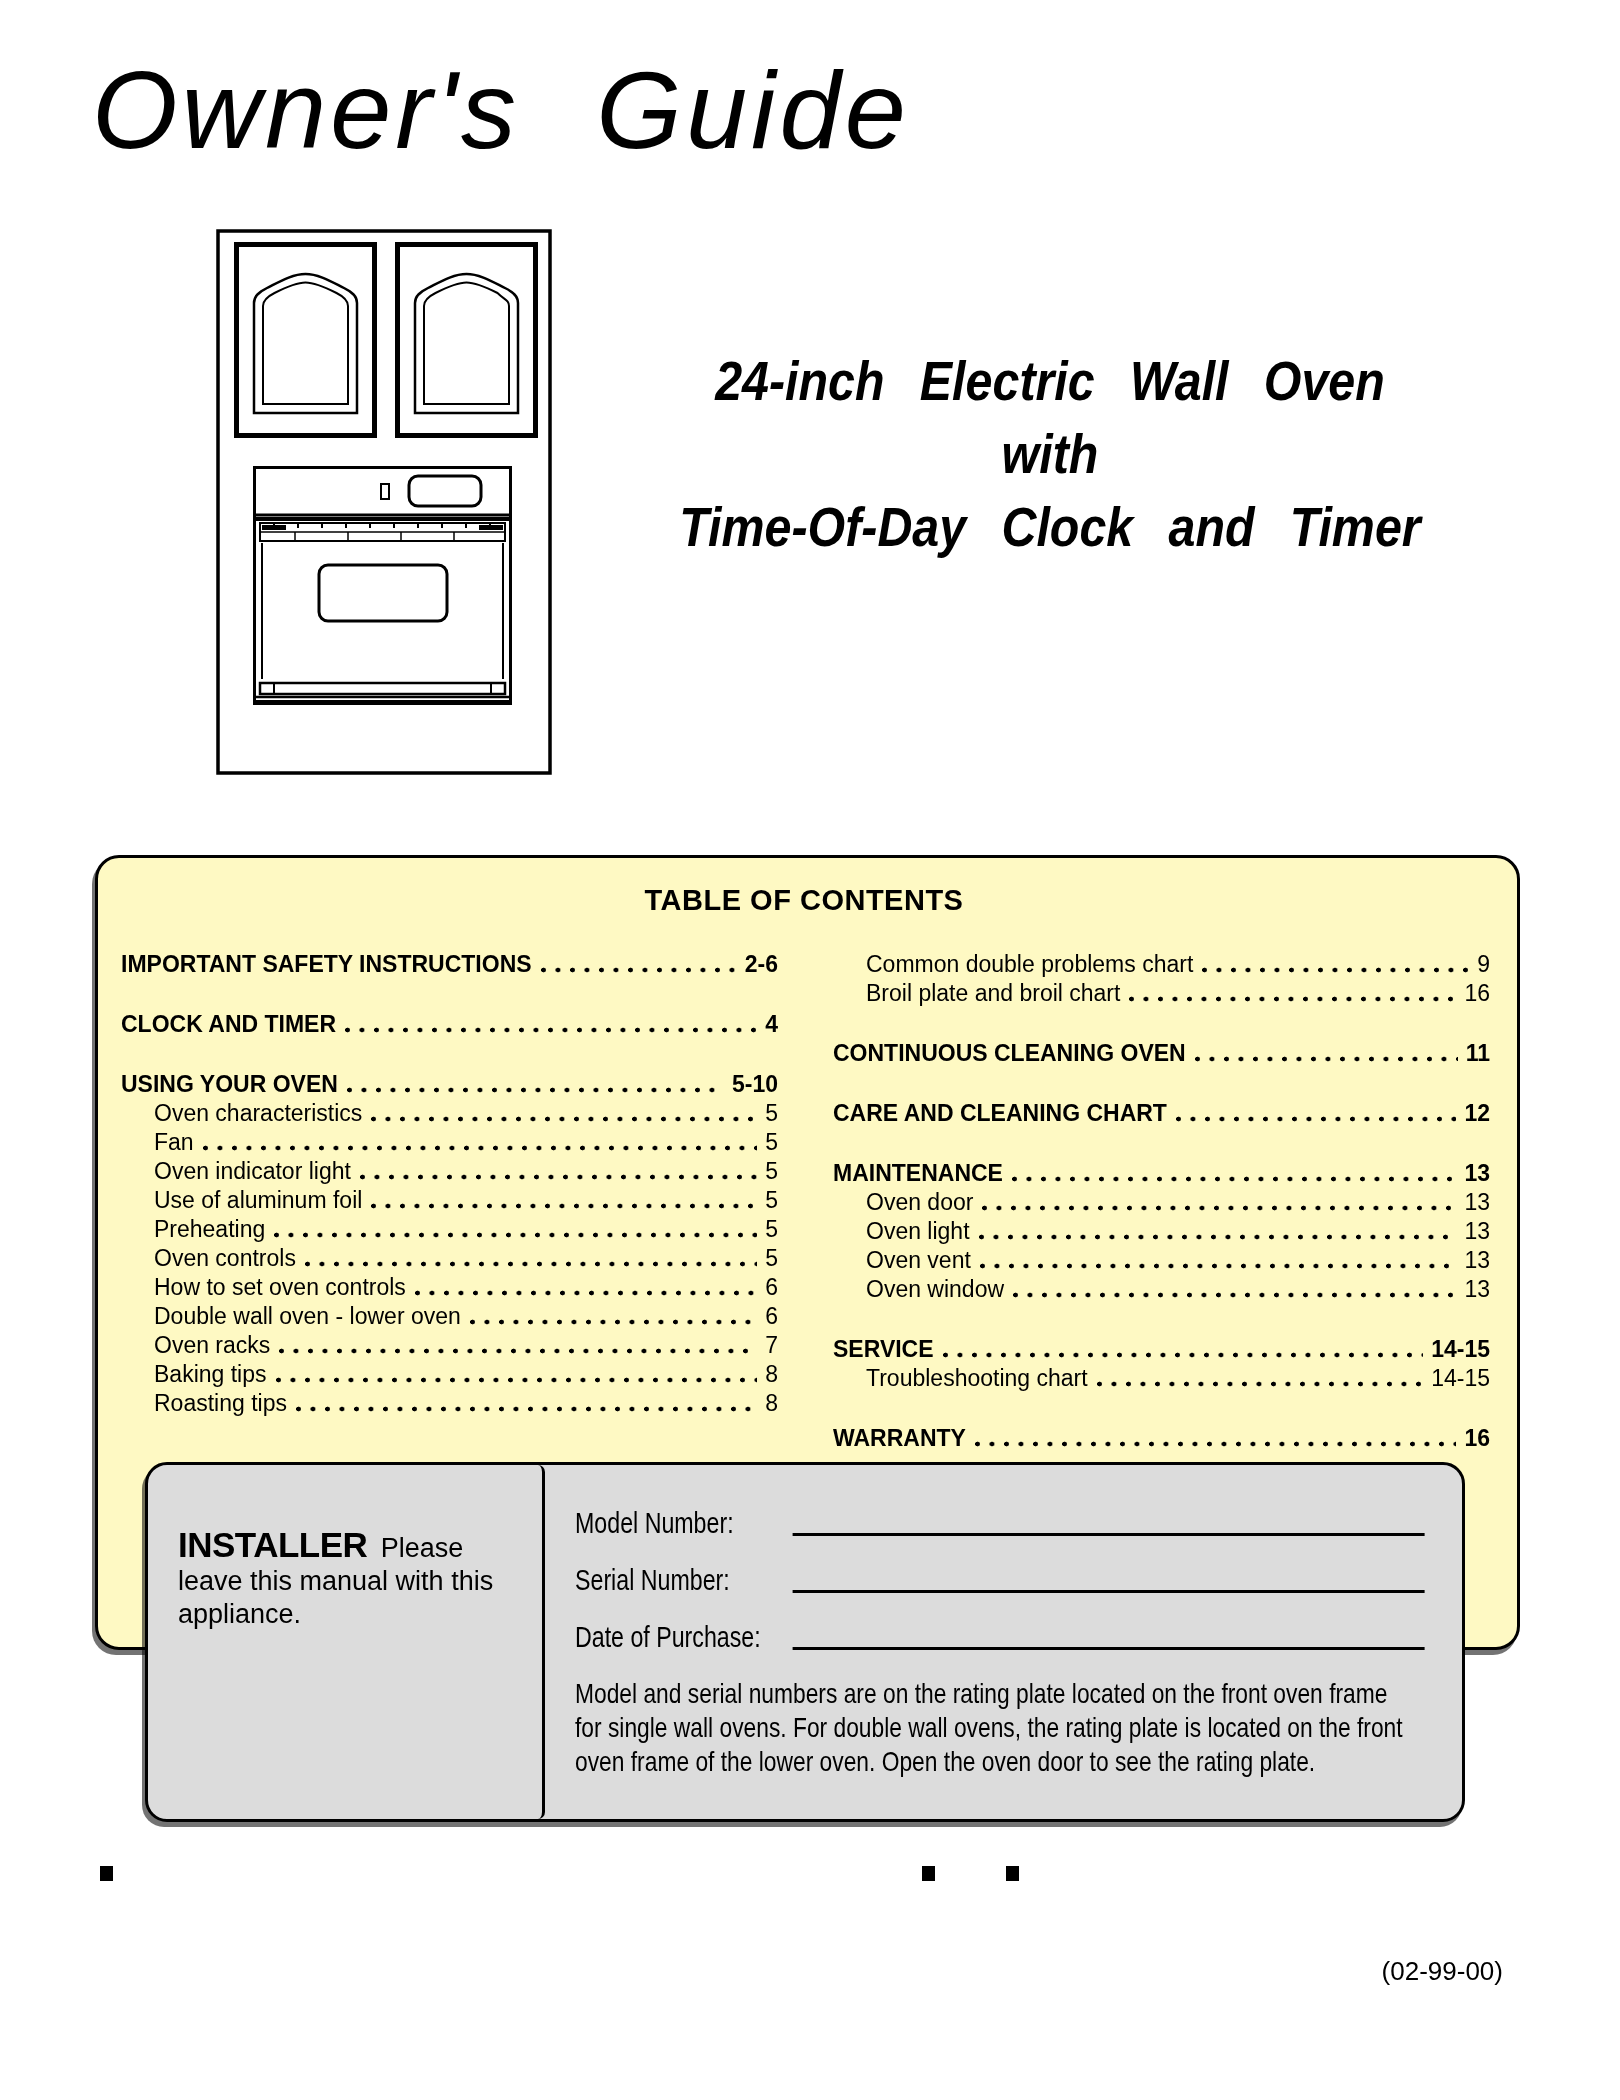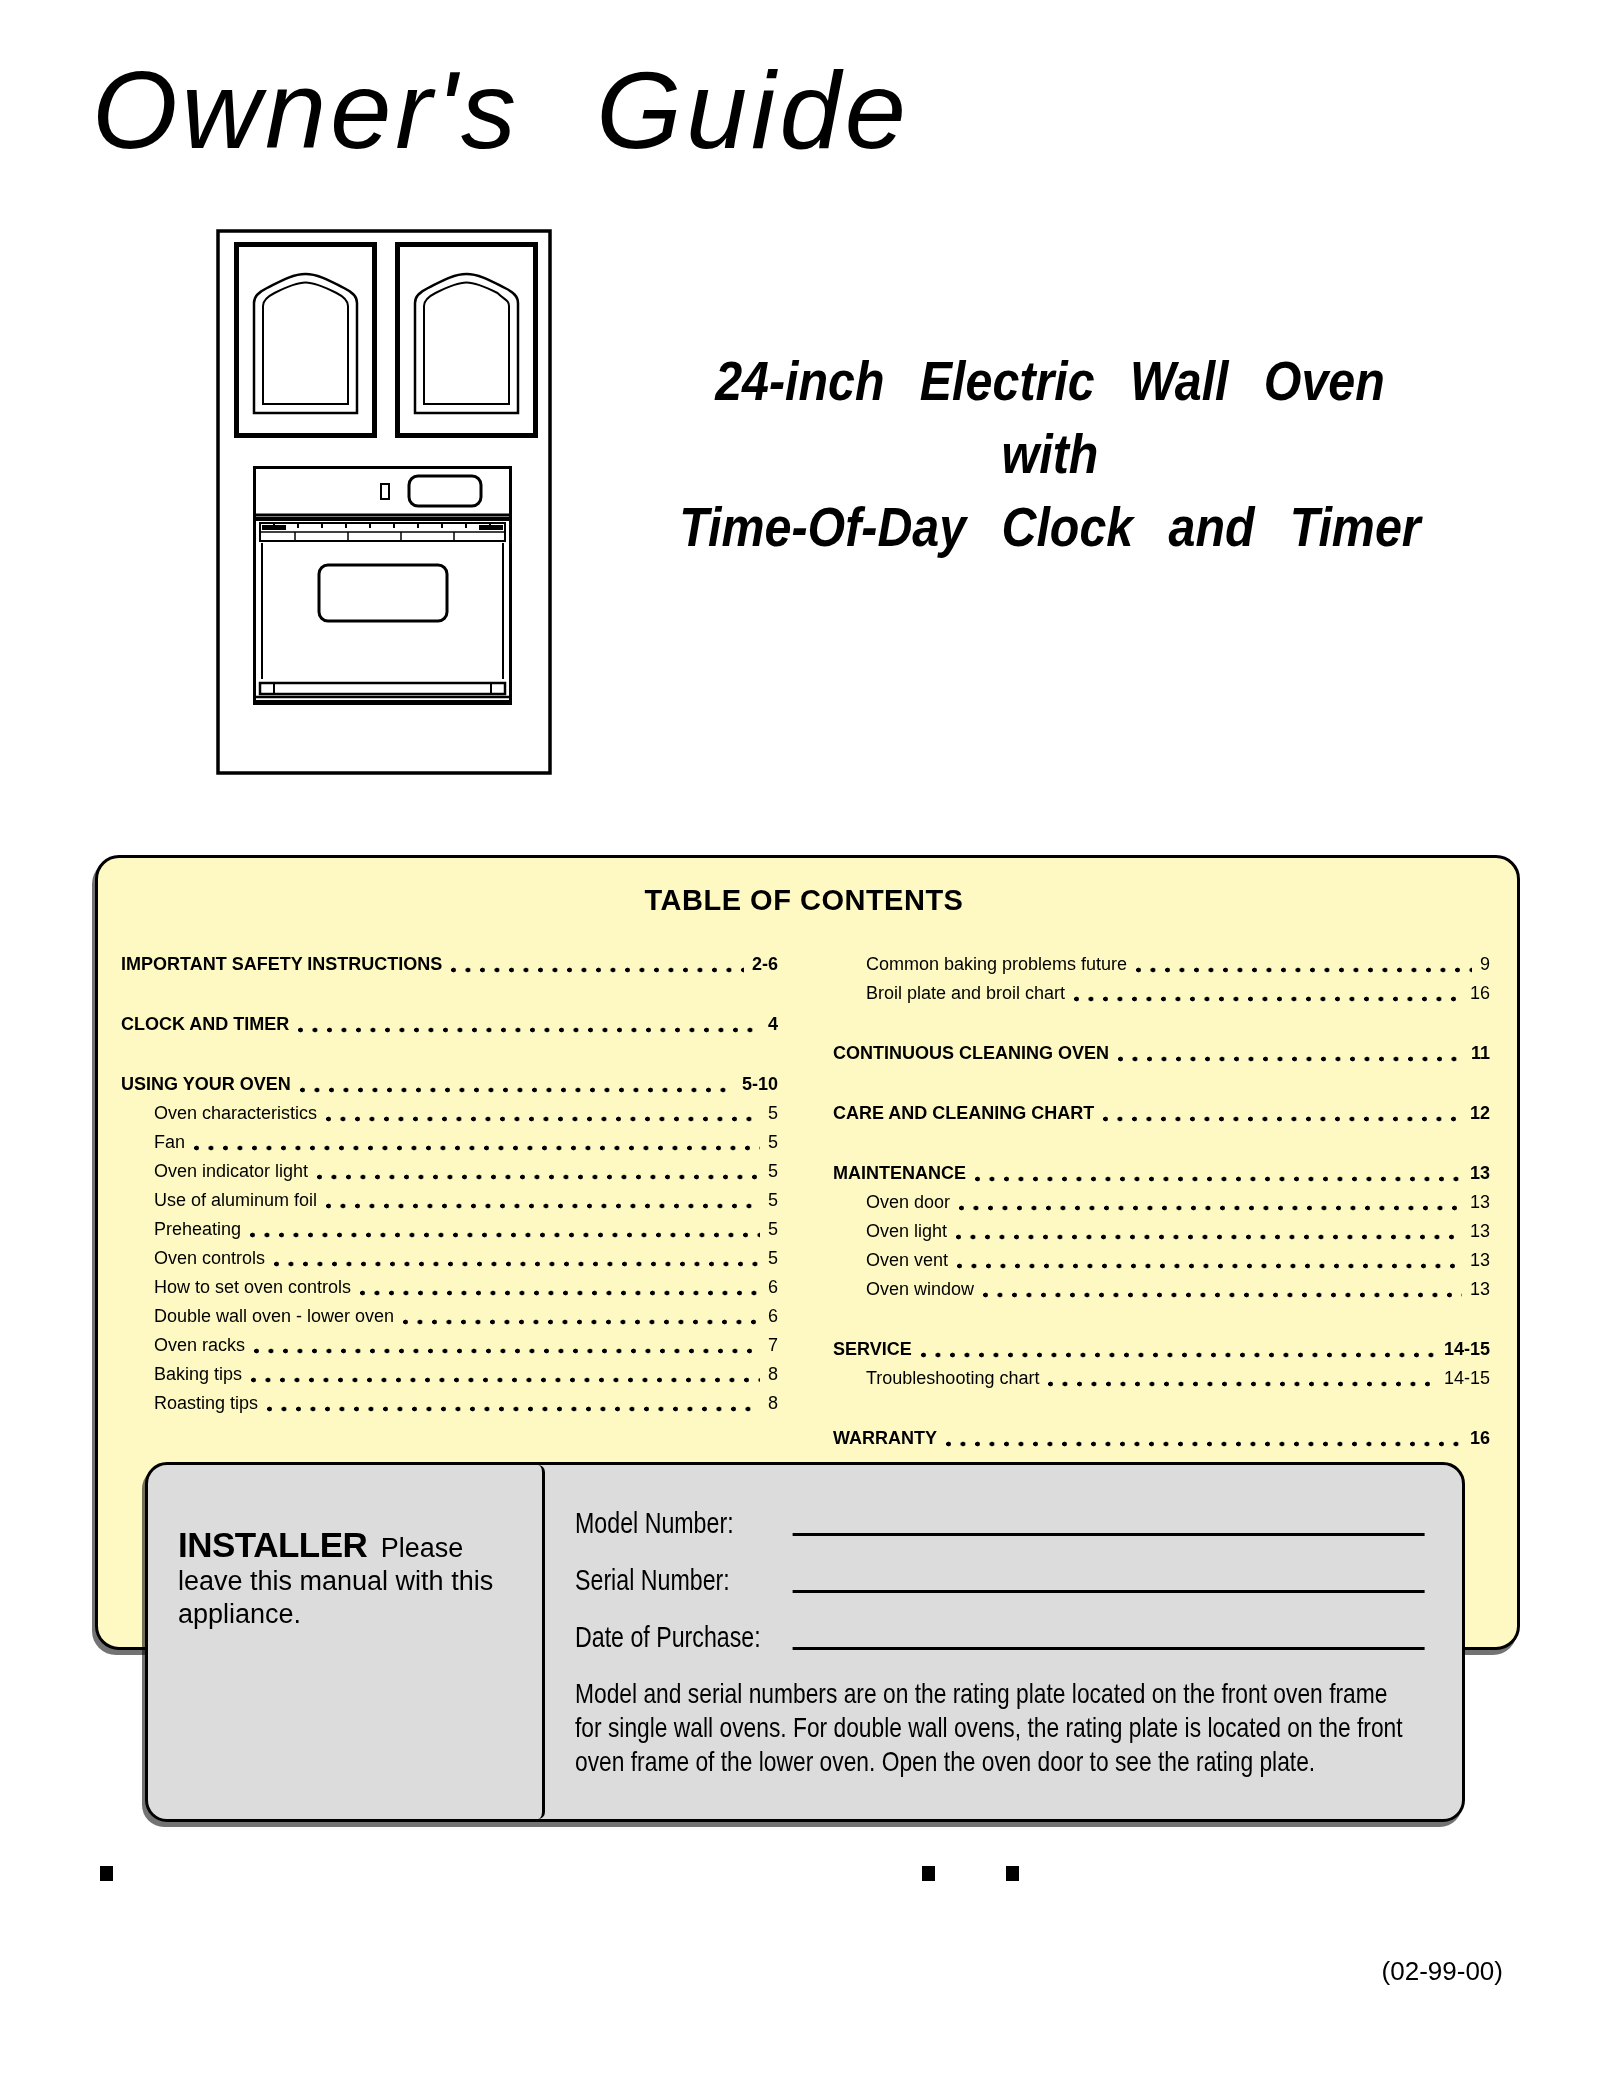--- a/index.html
+++ b/index.html
@@ -31,21 +31,21 @@
     position:absolute; left:95px; top:855px; width:1425px; height:795px;
     box-sizing:border-box; background:#fef9c3;
     border:3px solid #000; border-radius:24px;
     box-shadow:-3px 5px 0 rgba(0,0,0,0.55);
     padding:26px 30px 0 23px;
   }
   .toc-title { text-align:center; font-weight:700; font-size:29px; letter-spacing:0.5px; }
   .toc-cols { display:flex; margin-top:33px; }
   .toc-col-left  { flex:0 0 657px; }
   .toc-col-right { flex:0 0 657px; margin-left:55px; }
-  .toc-row { display:flex; align-items:flex-end; font-size:18px; line-height:29px; }
+  .toc-row { display:flex; align-items:flex-end; font-size:23px; line-height:29px; }
   .toc-h { font-weight:700; }
   .toc-s { padding-left:33px; }
   .toc-gap { margin-top:31px; }
   .toc-label { white-space:nowrap; }
   .toc-leader {
     flex:1 1 auto; align-self:stretch; margin:0 8px 0 9px;
     background-image:radial-gradient(circle at 2.5px calc(100% - 9px), #000 2.1px, transparent 2.7px);
     background-repeat:repeat-x; background-size:14.5px 100%;
   }
   .toc-page { white-space:nowrap; }
@@ -233,21 +233,21 @@
             <span class="toc-page">8</span>
           </div>
           <div class="toc-row toc-s">
             <span class="toc-label">Roasting tips</span>
             <span class="toc-leader"></span>
             <span class="toc-page">8</span>
           </div>
         </div>
       <div class="toc-col-right">
           <div class="toc-row toc-s">
-            <span class="toc-label">Common baking problems future</span>
+            <span class="toc-label">Common double problems chart</span>
             <span class="toc-leader"></span>
             <span class="toc-page">9</span>
           </div>
           <div class="toc-row toc-s">
             <span class="toc-label">Broil plate and broil chart</span>
             <span class="toc-leader"></span>
             <span class="toc-page">16</span>
           </div>
           <div class="toc-row toc-h toc-gap">
             <span class="toc-label">CONTINUOUS CLEANING OVEN</span>

